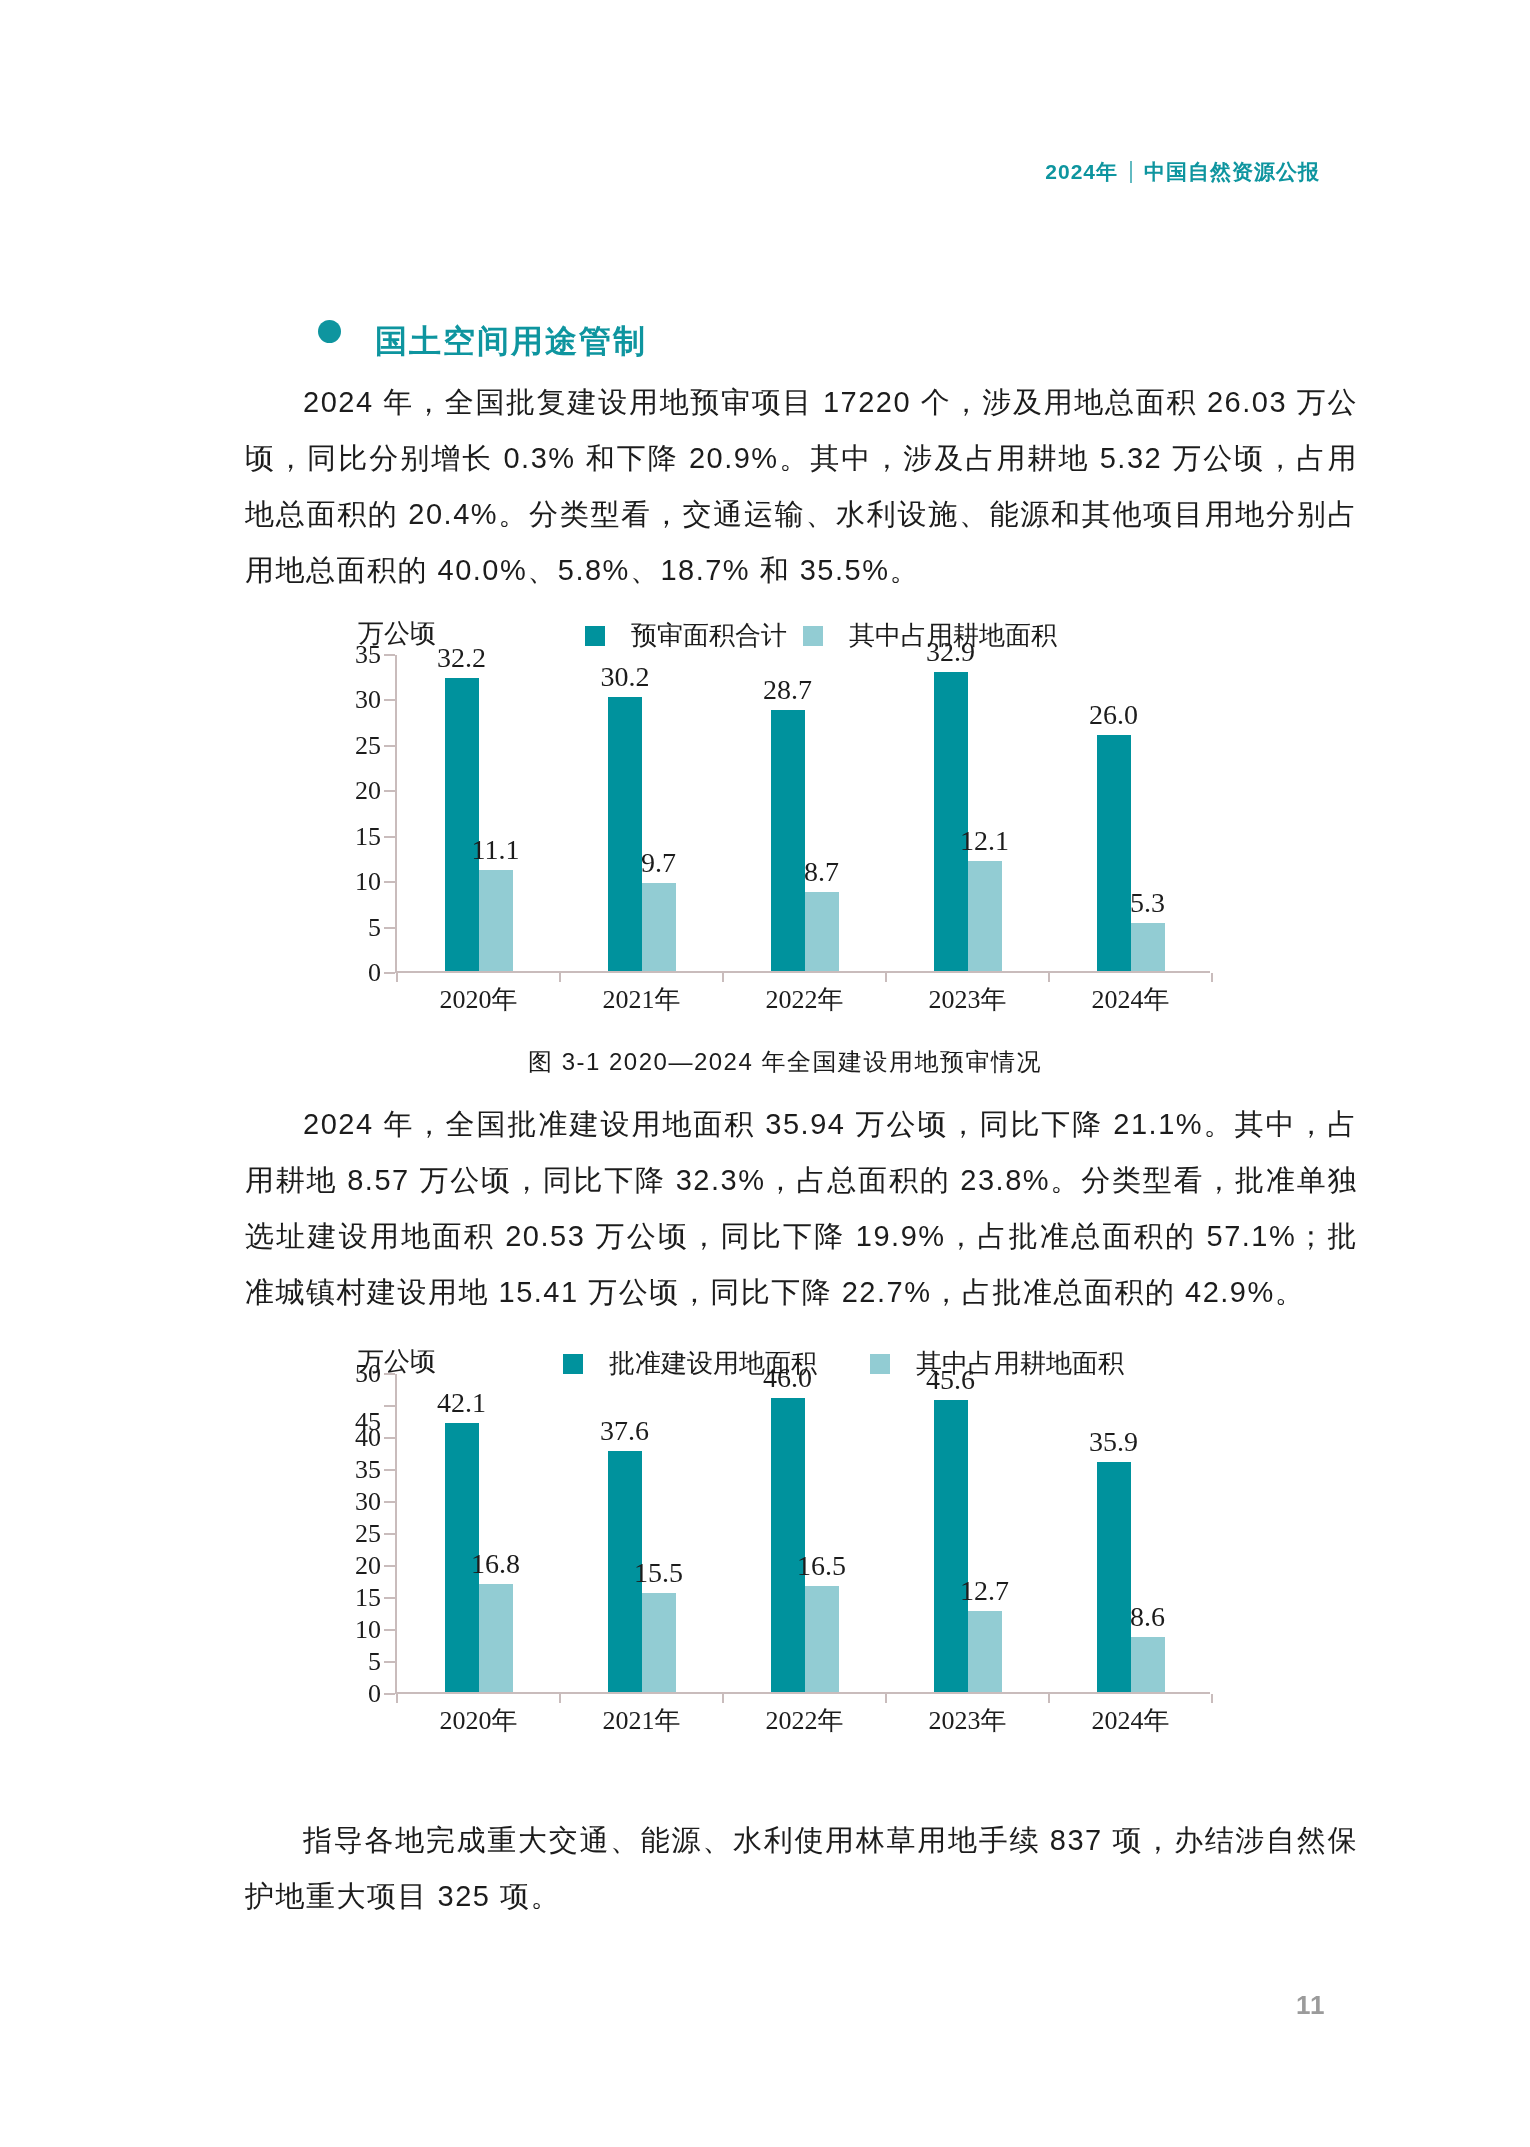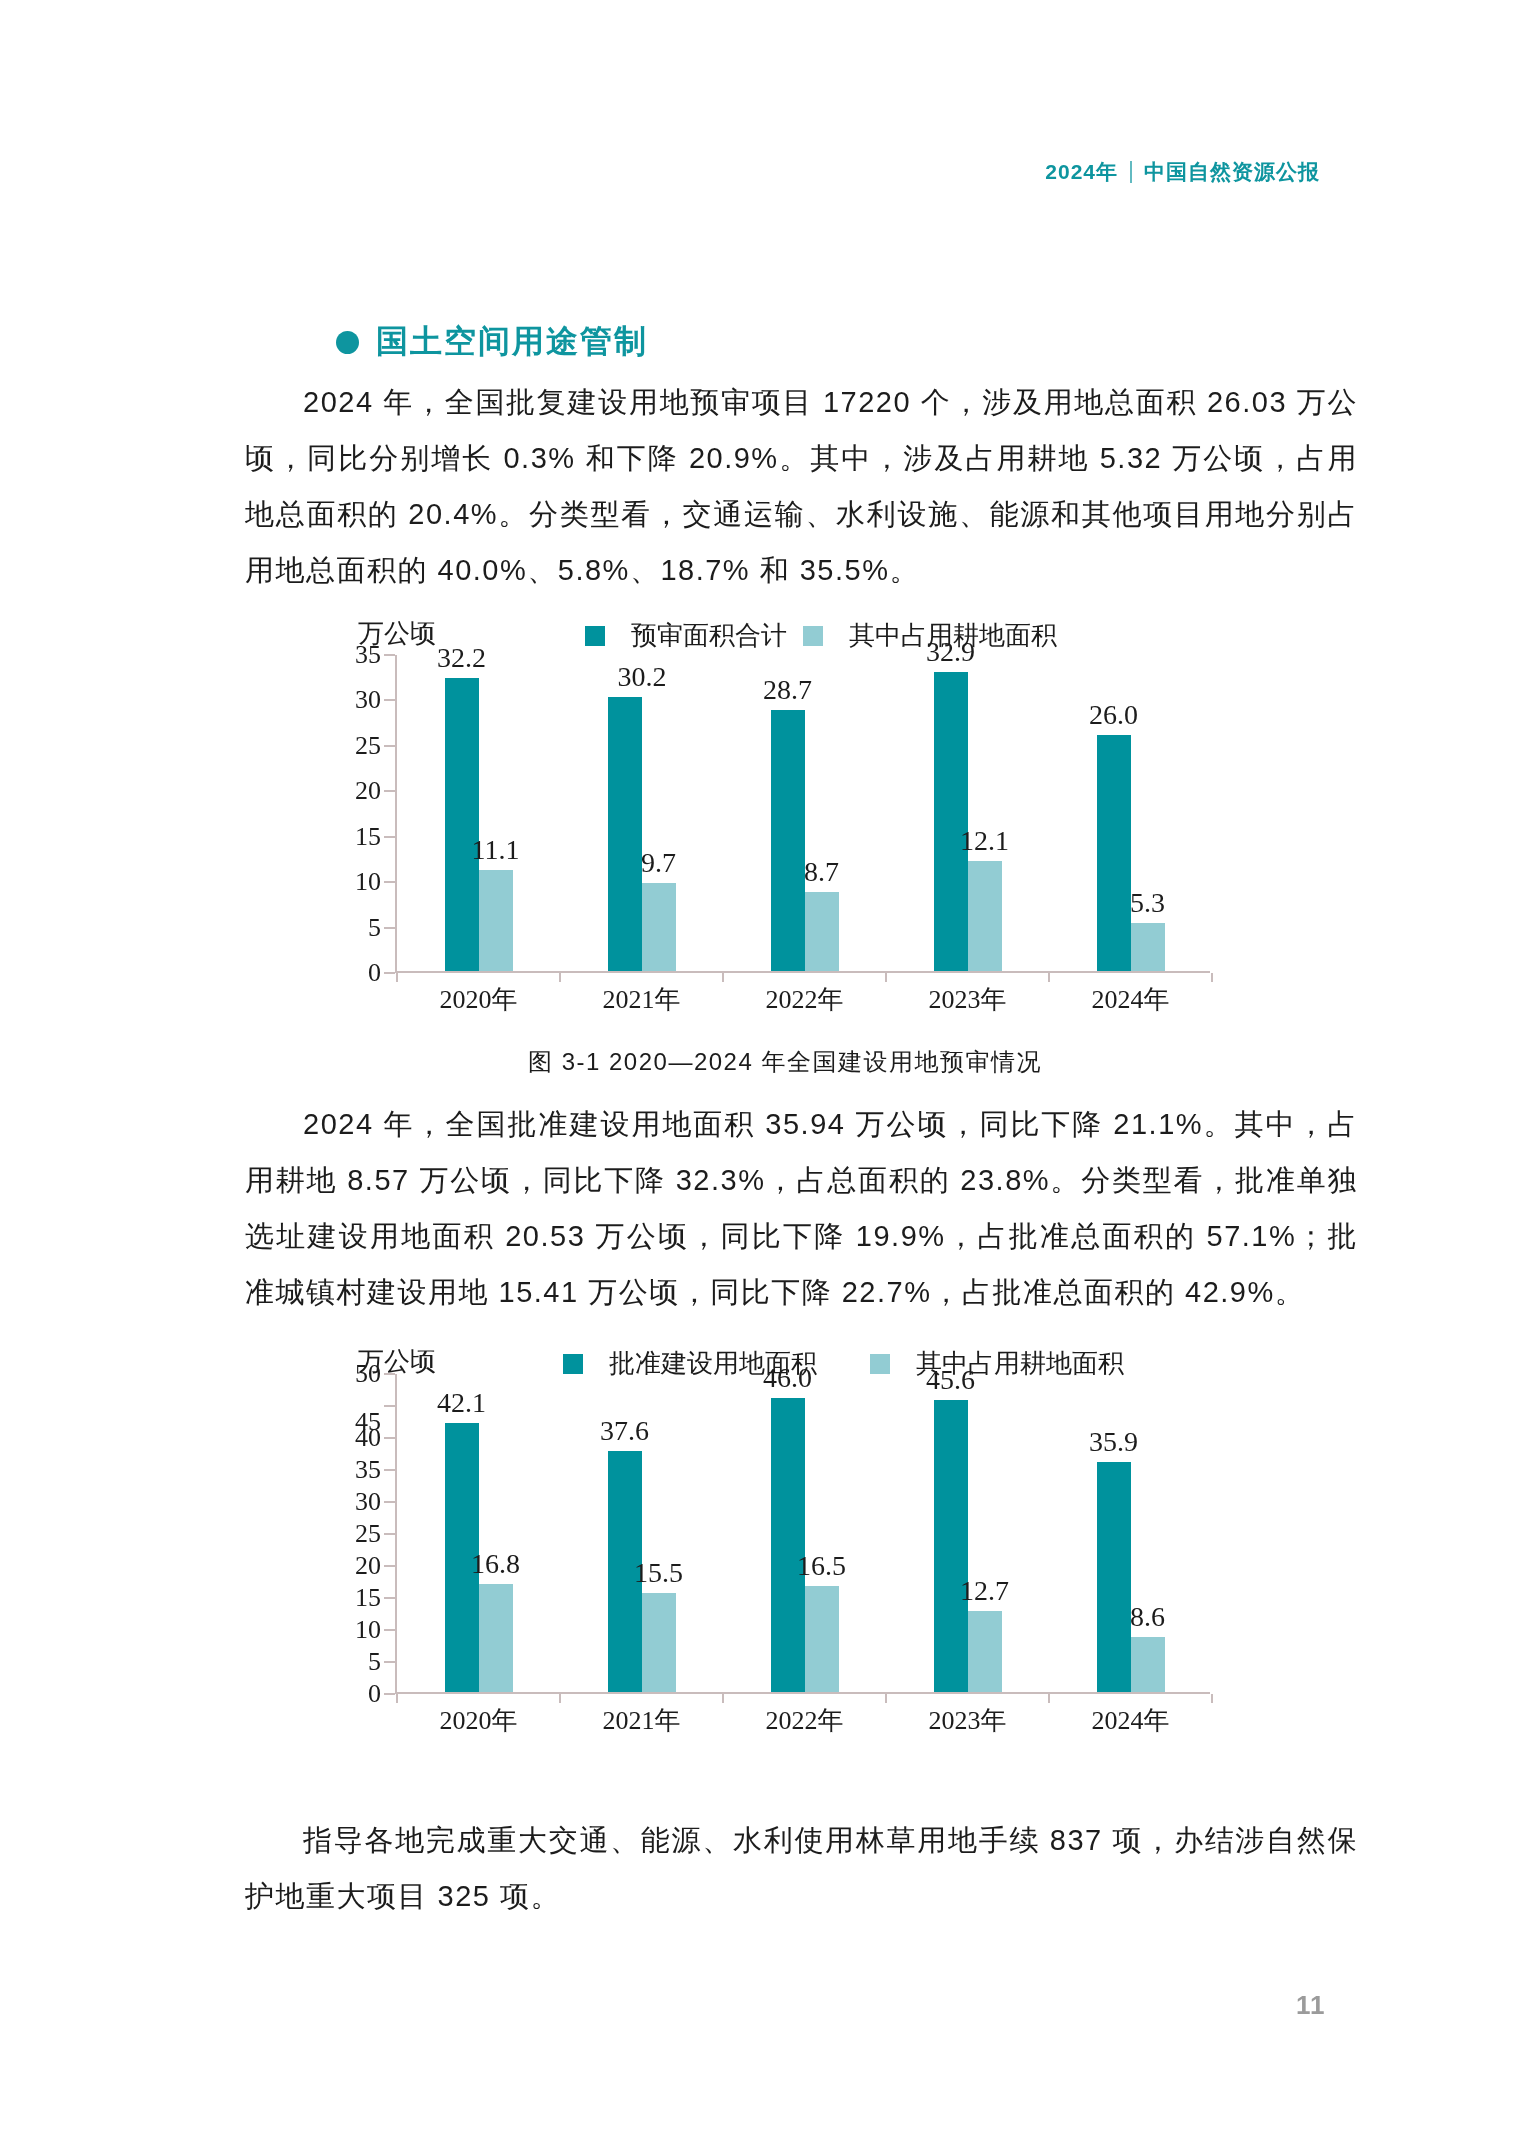--- a/index.html
+++ b/index.html
@@ -19,22 +19,22 @@
   }
   
   .doc-header{
     position:absolute;top:158px;right:210px;
     display:flex;align-items:center;gap:12px;
     color:var(--accent);font-weight:bold;font-size:21px;letter-spacing:1px;
   }
   .doc-header .sep{width:2px;height:22px;background:var(--accent);opacity:.65;}
   
   .section-heading{
-    position:absolute;left:336px;top:320px;
-    display:flex;align-items:center;gap:17px;
+    position:absolute;left:318px;top:320px;
+    display:flex;align-items:flex-start;gap:34px;
     color:var(--accent);font-size:32px;font-weight:bold;letter-spacing:2px;
   }
   .section-heading .bullet{
     width:23px;height:23px;border-radius:50%;background:var(--accent);flex:0 0 auto;
   }
   
   .para{
     position:absolute;left:245px;width:1113px;
     font-size:29px;line-height:56px;letter-spacing:1.5px;
     text-align:justify;text-indent:2em;color:var(--ink);
@@ -121,21 +121,21 @@
         <div class="x-tick-mark" style="left: 325px; top: 318px;"></div>
         <div class="x-tick-mark" style="left: 488px; top: 318px;"></div>
         <div class="x-tick-mark" style="left: 651px; top: 318px;"></div>
         <div class="x-tick-mark" style="left: 814px; top: 318px;"></div>
         <div class="bar" style="left: 47.5px; height: 292.56px; background: rgb(0, 146, 157);"></div>
         <div class="bar-value" style="left: 16.5px; top: -12.56px;">32.2</div>
         <div class="bar" style="left: 81.5px; height: 100.851px; background: rgb(146, 204, 211);"></div>
         <div class="bar-value" style="left: 50.5px; top: 179.149px;">11.1</div>
         <div class="x-tick-label" style="left: 0px; width: 163px; top: 330px;">2020年</div>
         <div class="bar" style="left: 210.5px; height: 274.389px; background: rgb(0, 146, 157);"></div>
-        <div class="bar-value" style="left: 197px; top: 5.61143px;">30.2</div>
+        <div class="bar-value" style="left: 180px; top: 5.61143px;">30.2</div>
         <div class="bar" style="left: 244.5px; height: 88.1314px; background: rgb(146, 204, 211);"></div>
         <div class="bar-value" style="left: 213.5px; top: 191.869px;">9.7</div>
         <div class="x-tick-label" style="left: 163px; width: 163px; top: 330px;">2021年</div>
         <div class="bar" style="left: 373.5px; height: 260.76px; background: rgb(0, 146, 157);"></div>
         <div class="bar-value" style="left: 342.5px; top: 19.24px;">28.7</div>
         <div class="bar" style="left: 407.5px; height: 79.0457px; background: rgb(146, 204, 211);"></div>
         <div class="bar-value" style="left: 376.5px; top: 200.954px;">8.7</div>
         <div class="x-tick-label" style="left: 326px; width: 163px; top: 330px;">2022年</div>
         <div class="bar" style="left: 536.5px; height: 298.92px; background: rgb(0, 146, 157);"></div>
         <div class="bar-value" style="left: 505.5px; top: -18.92px;">32.9</div>

